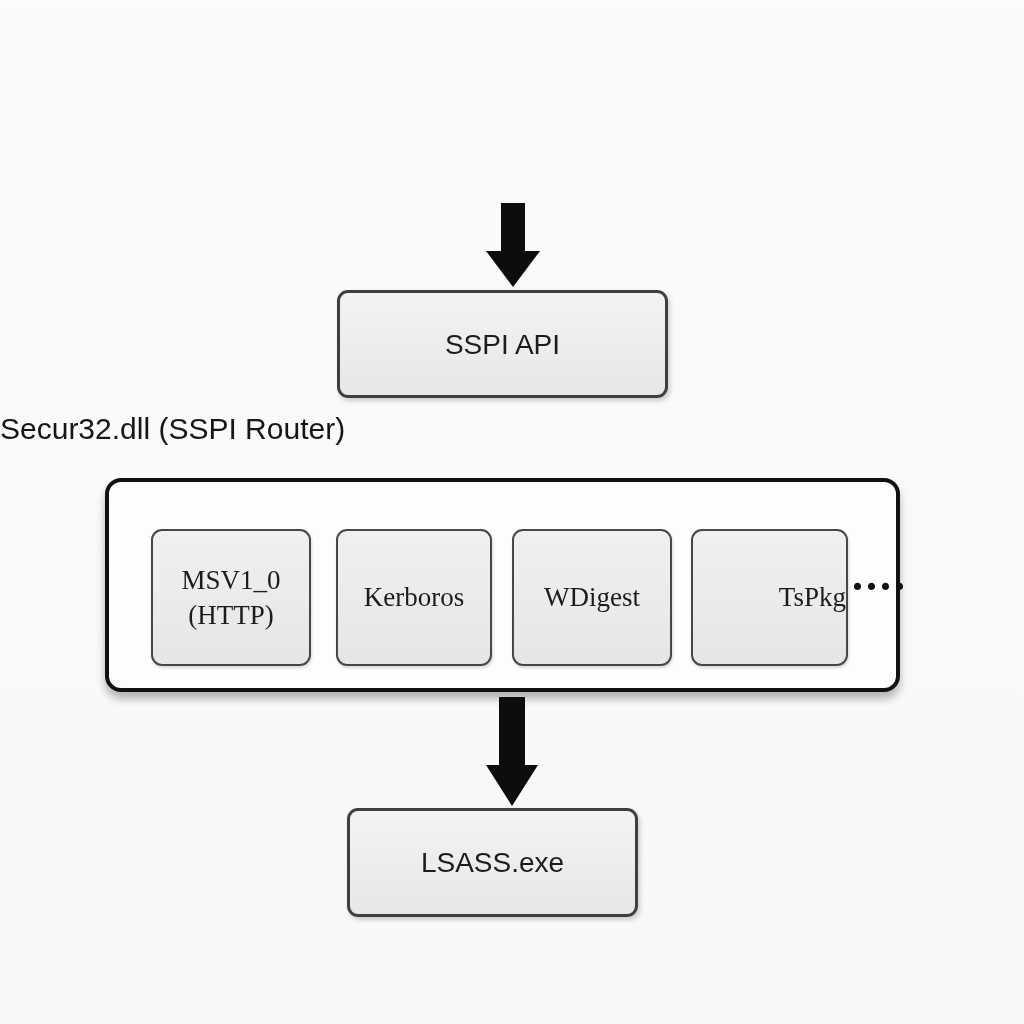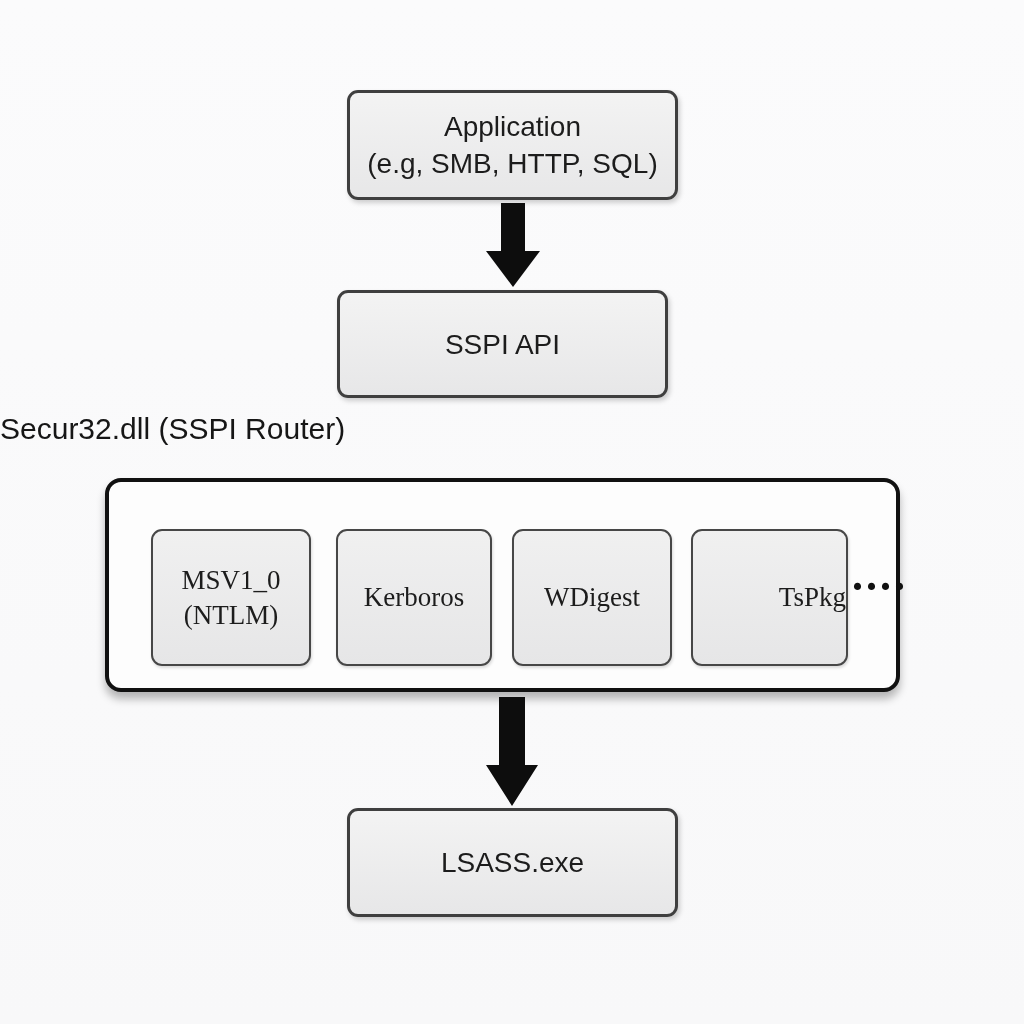--- a/index.html
+++ b/index.html
@@ -24,21 +24,21 @@
     border-radius: 11px;
     box-shadow: 2px 3px 5px rgba(0,0,0,0.18);
     display: flex;
     flex-direction: column;
     align-items: center;
     justify-content: center;
     text-align: center;
   }
   .app-box   { left: 347px; top:  90px; width: 331px; height: 110px; }
   .sspi-box  { left: 337px; top: 290px; width: 331px; height: 108px; }
-  .lsass-box { left: 347px; top: 808px; width: 331px; height: 109px; }
+  .lsass-box { left: 347px; top: 808px; width: 291px; height: 109px; }
   .node .line {
     font-size: 28px;
     line-height: 37px;
     white-space: nowrap;
   }
   .router-label {
     position: absolute;
     left: 0;
     top: 412px;
     width: 1024px;
@@ -96,42 +96,38 @@
   }
   .arrow-1 { left: 480px; top: 203px; }
   .arrow-2 { left: 478px; top: 697px; }
   .arrow svg { display: block; }
 </style>
 </head>
 <body>
 
 <div class="canvas">
 
-  <div class="node app-box">
-    <div class="line">Application</div>
-    <div class="line">(e.g, SMB, HTTP, SQL)</div>
-  </div>
 
   <div class="arrow arrow-1">
     <svg width="66" height="85" viewBox="0 0 66 85">
       <polygon points="21,0 45,0 45,48 60,48 33,84 6,48 21,48" fill="#0d0d0d"></polygon>
     </svg>
   </div>
 
   <div class="node sspi-box">
     <div class="line">SSPI API</div>
   </div>
 
   <div class="router-label">Secur32.dll (SSPI Router)</div>
 
   <div class="container-box">
 
     <div class="provider provider-1">
       <div class="line">MSV1_0</div>
-      <div class="line">(NTLM)</div>
+      <div class="line">(HTTP)</div>
     </div>
 
     <div class="provider provider-2">
       <div class="line">Kerboros</div>
     </div>
 
     <div class="provider provider-3">
       <div class="line">WDigest</div>
     </div>
 

